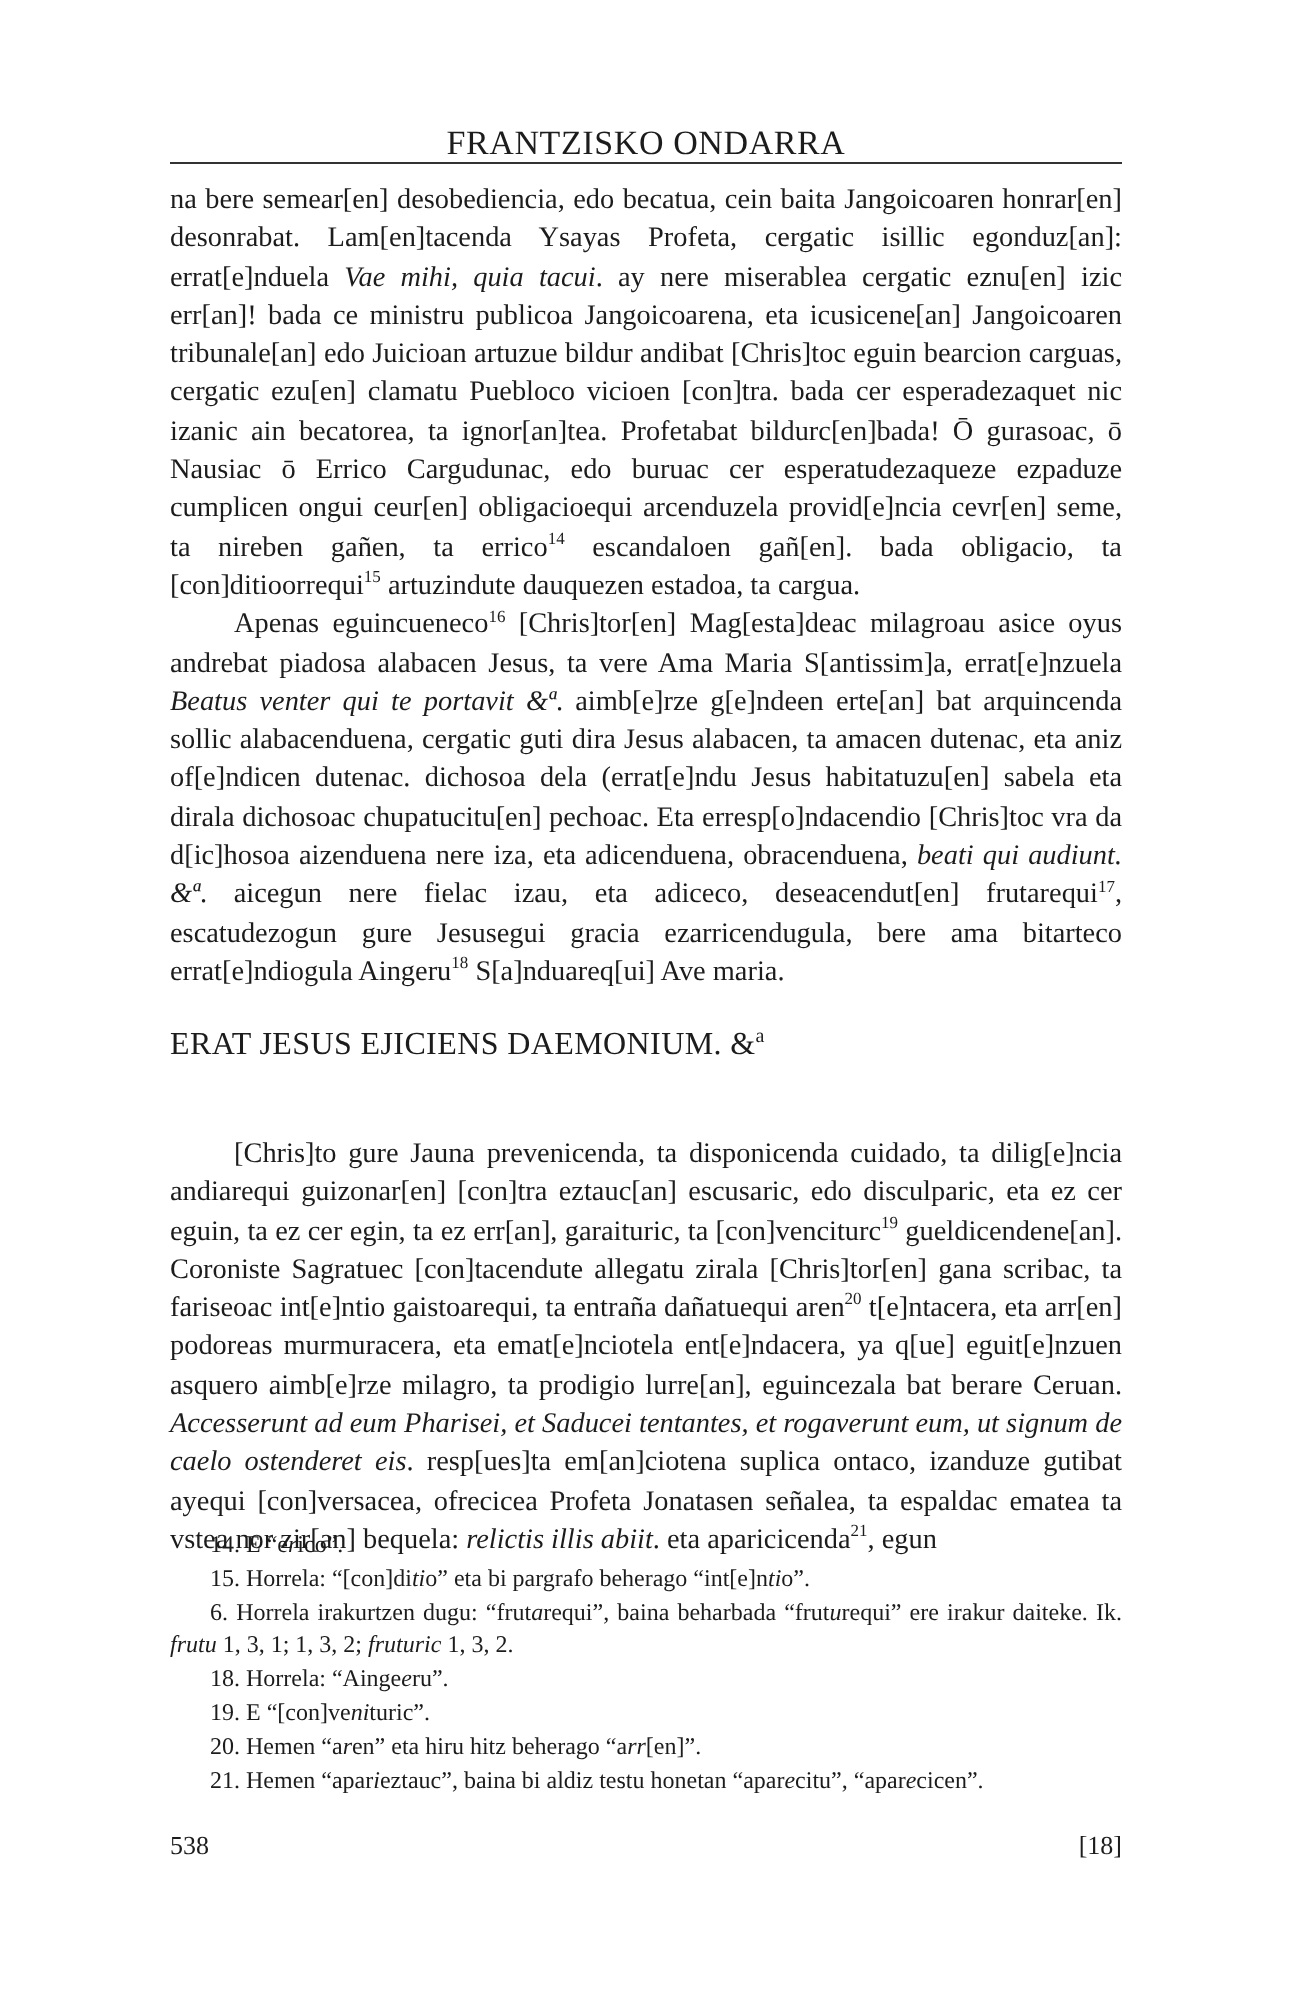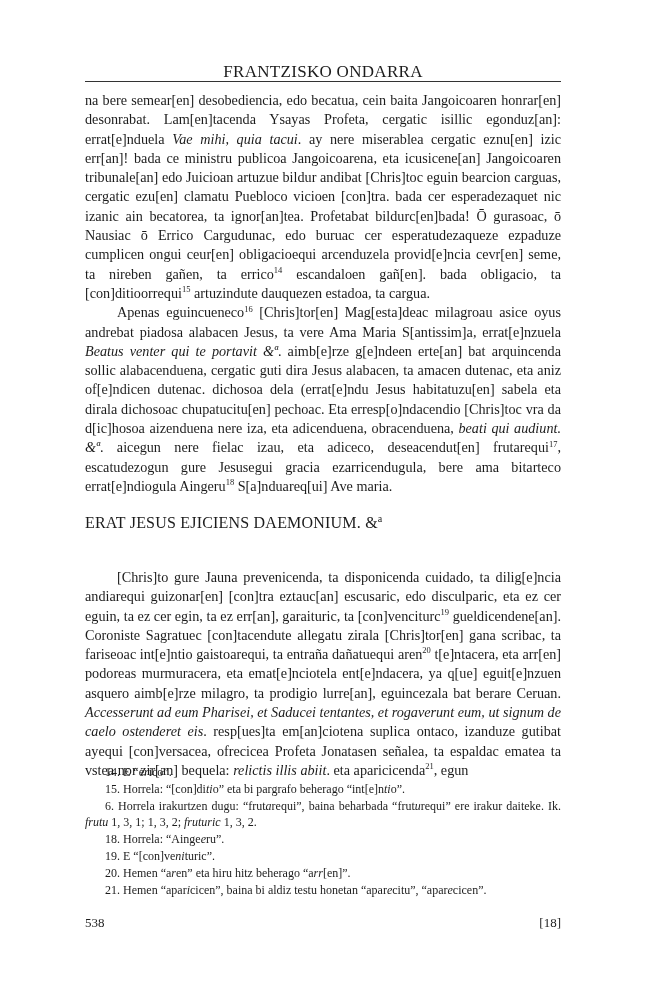--- a/index.html
+++ b/index.html
@@ -59,17 +59,17 @@
   <p class="indent"><span>[Chris]to gure Jauna prevenicenda, ta disponicenda cuidado, ta dilig[e]ncia andiarequi guizonar[en] [con]tra eztauc[an] escusaric, edo disculparic, eta ez cer eguin, ta ez cer egin, ta ez err[an], garaituric, ta [con]venciturc</span><sup>19</sup><span> gueldicendene[an]. Coroniste Sagratuec [con]tacendute allegatu zirala [Chris]tor[en] gana scribac, ta fariseoac int[e]ntio gaistoarequi, ta entraña dañatuequi aren</span><sup>20</sup><span> t[e]ntacera, eta arr[en] podoreas murmuracera, eta emat[e]nciotela ent[e]ndacera, ya q[ue] eguit[e]nzuen asquero aimb[e]rze milagro, ta prodigio lurre[an], eguincezala bat berare Ceruan. </span><span class="lat">Accesserunt ad eum Pharisei, et Saducei tentantes, et rogaverunt eum, ut signum de caelo ostenderet eis</span><span>. resp[ues]ta em[an]ciotena suplica ontaco, izanduze gutibat ayequi [con]versacea, ofrecicea Profeta Jonatasen señalea, ta espaldac ematea ta vstea nor zir[an] bequela: </span><span class="lat">relictis illis abiit</span><span>. eta aparicicenda</span><sup>21</sup><span>, egun</span></p>
 </div>
 
 <div class="footnotes">
   <p><span>14.</span> <span>E “e</span><span class="fn-i">r</span><span>ico”.</span></p>
   <p><span>15.</span> <span>Horrela: “[con]di</span><span class="fn-i">ti</span><span>o” eta bi pargrafo beherago “int[e]n</span><span class="fn-i">ti</span><span>o”.</span></p>
   <p style="text-indent:20px"><span>6.</span> <span>Horrela irakurtzen dugu: “frut</span><span class="fn-i">a</span><span>requi”, baina beharbada “frut</span><span class="fn-i">u</span><span>requi” ere irakur daiteke. Ik. </span><span class="fn-i">frutu</span><span> 1, 3, 1; 1, 3, 2; </span><span class="fn-i">fruturic</span><span> 1, 3, 2.</span></p>
   <p><span>18.</span> <span>Horrela: “Ainge</span><span class="fn-i">e</span><span>ru”.</span></p>
   <p><span>19.</span> <span>E “[con]ve</span><span class="fn-i">ni</span><span>turic”.</span></p>
   <p><span>20.</span> <span>Hemen “a</span><span class="fn-i">r</span><span>en” eta hiru hitz beherago “a</span><span class="fn-i">rr</span><span>[en]”.</span></p>
-  <p><span>21.</span> <span>Hemen “apar</span><span class="fn-i">i</span><span>cicen”, baina bi aldiz testu honetan “apar</span><span class="fn-i">e</span><span>citu”, “apar</span><span class="fn-i">e</span><span>cicen”.</span></p>
+  <p><span>21.</span> <span>Hemen “apar</span><span class="fn-i">i</span><span>eztauc”, baina bi aldiz testu honetan “apar</span><span class="fn-i">e</span><span>citu”, “apar</span><span class="fn-i">e</span><span>cicen”.</span></p>
 </div>
 
 <div class="folio-left">538</div>
 <div class="folio-right">[18]</div>
 
 </body></html>

